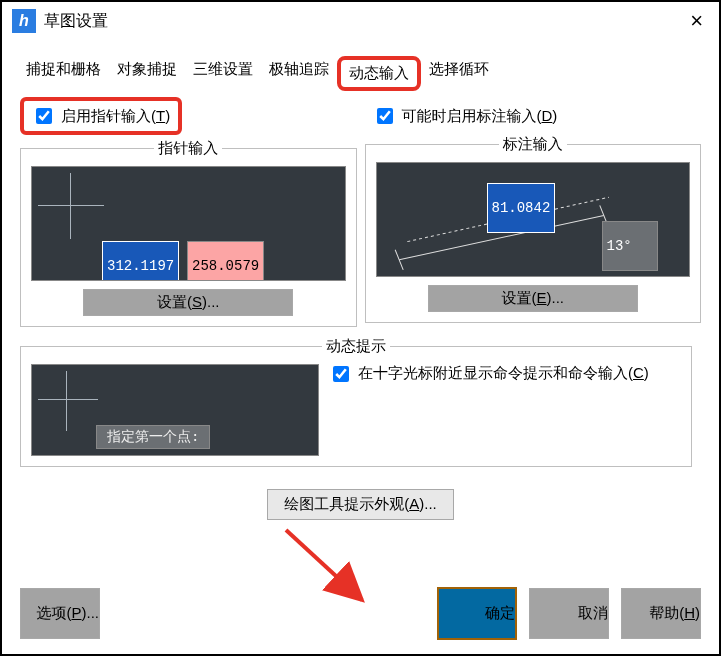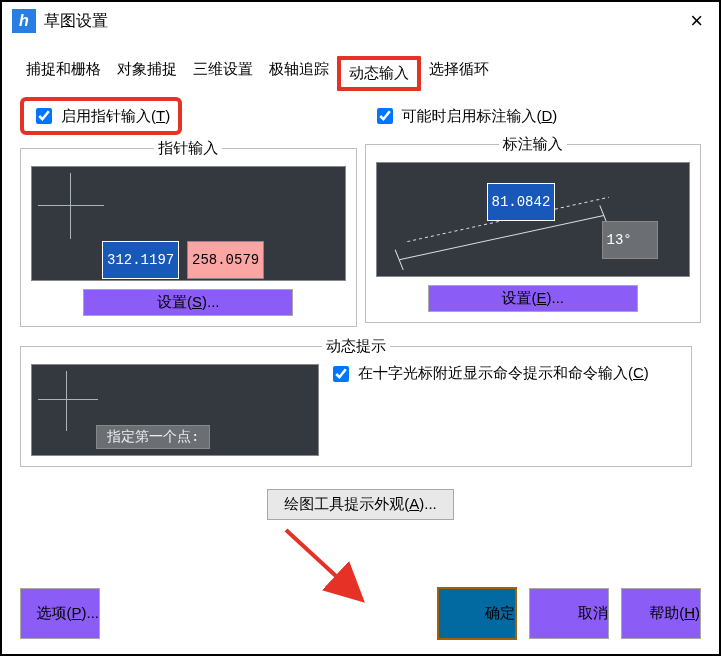--- a/index.html
+++ b/index.html
@@ -4,36 +4,36 @@
 <style>
   * { box-sizing: border-box; font-family: "Microsoft YaHei", SimSun, sans-serif; }
   body { margin: 0; background: #fff; }
   .window { width: 721px; height: 656px; border: 2px solid #000; background: #fff; position: relative; }
   .titlebar { height: 38px; display: flex; align-items: center; padding: 0 10px; }
   .appicon { width: 24px; height: 24px; background: #2a7de1; color: #fff; font-style: italic; font-weight: bold; display: flex; align-items: center; justify-content: center; margin-right: 8px; font-size: 16px; }
   .title { font-size: 16px; flex: 1; }
   .close { font-size: 22px; font-weight: 300; cursor: pointer; padding: 0 6px; }
   .tabs { display: flex; padding: 16px 16px 0 16px; font-size: 15px; }
   .tab { padding: 4px 8px; white-space: nowrap; cursor: pointer; }
-  .tab.highlight { border: 4px solid #e63126; border-radius: 1px; }
+  .tab.highlight { border: 4px solid #e63126; border-radius: 8px; }
   .content { padding: 6px 18px 0 18px; position: relative; }
   .row1 { display: flex; gap: 8px; }
   fieldset { border: 1px solid #bfbfbf; margin: 0; padding: 8px 10px 10px 10px; }
   .col { width: 380px; }
   .cbwrap { display: flex; align-items: center; gap: 6px; font-size: 15px; margin-bottom: 4px; }
   .cbwrap input { width: 16px; height: 16px; }
   .hl-red { border: 4px solid #e63126; border-radius: 6px; padding: 4px 8px; display: inline-flex; align-items: center; gap: 6px; }
   legend { font-size: 15px; padding: 0 4px; text-align: center; }
   .preview { background: #33393f; height: 115px; position: relative; overflow: hidden; border: 1px solid #888; }
-  .btn { background: #8b5cf6; border: 1px solid #a8a8a8; font-size: 15px; padding: 3px 12px; cursor: pointer; }
+  .btn { background: #a3a3a3; border: 1px solid #a8a8a8; font-size: 15px; padding: 3px 12px; cursor: pointer; }
   .btn.wide { width: 210px; }
   .btn-center { text-align: center; margin-top: 8px; }
   .cross-h { position: absolute; background: #aab4bd; height: 1px; width: 66px; top: 38px; left: 6px; }
   .cross-v { position: absolute; background: #aab4bd; width: 1px; height: 66px; top: 6px; left: 38px; }
-  .numbox { position: absolute; font-family: "Courier New", monospace; font-size: 14px; padding: 10px 4px; }
+  .numbox { position: absolute; font-family: "Courier New", monospace; font-size: 14px; padding: 16px 4px; }
   .numbox.blue { background: #1858b8; color: #fff; border: 1px solid #fff; }
   .numbox.white { background: #fca5a5; color: #000; border: 1px solid #888; }
   .numbox.gray { background: #6b6f73; color: #fff; border: 1px solid #888; }
   .row2 { margin-top: 10px; }
   .dynfield { width: 672px; }
   .dyninner { display: flex; gap: 10px; }
   .preview2 { width: 288px; height: 92px; background: #33393f; position: relative; border: 1px solid #888; }
   .prompt-cb { flex: 1; display: flex; gap: 6px; font-size: 15px; }
   .prompt-cb input { width: 16px; height: 16px; margin-top: 2px; flex-shrink: 0; }
   .promptbox { position: absolute; background: #6b6f73; color: #eee; font-family: SimSun, monospace; font-size: 14px; padding: 2px 10px; left: 64px; top: 60px; border: 1px solid #888; }

